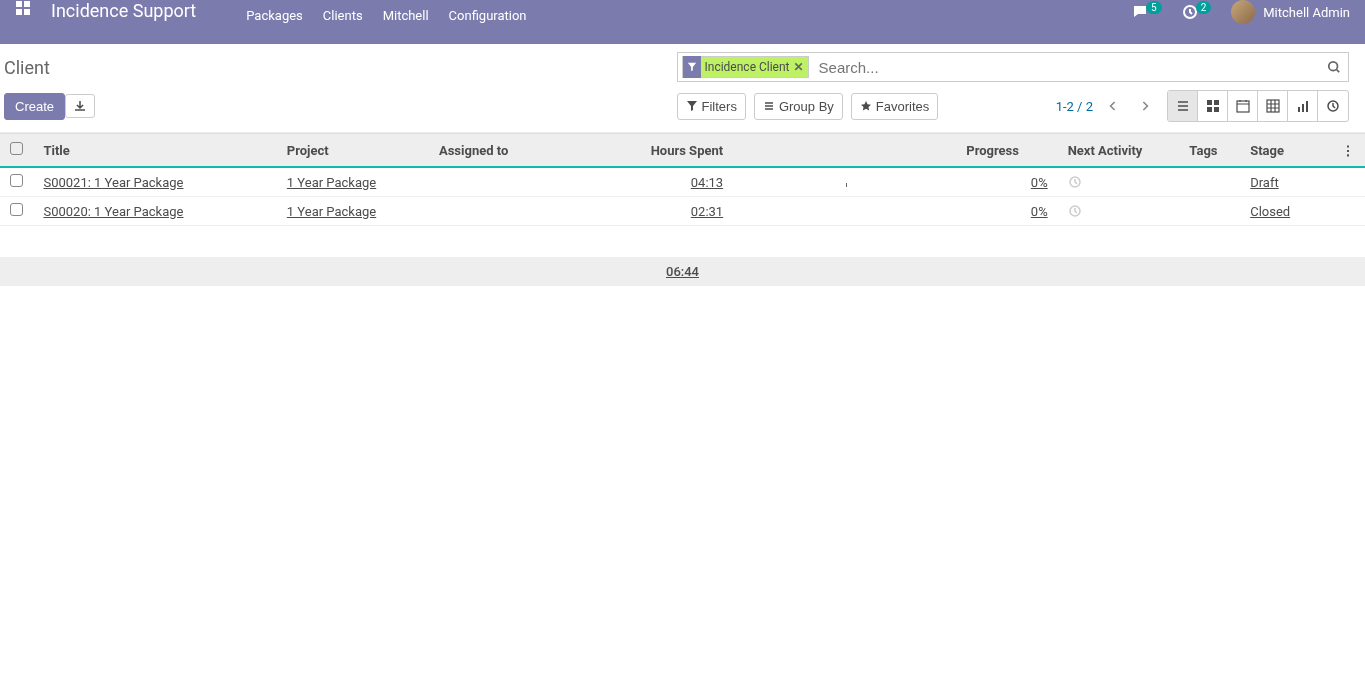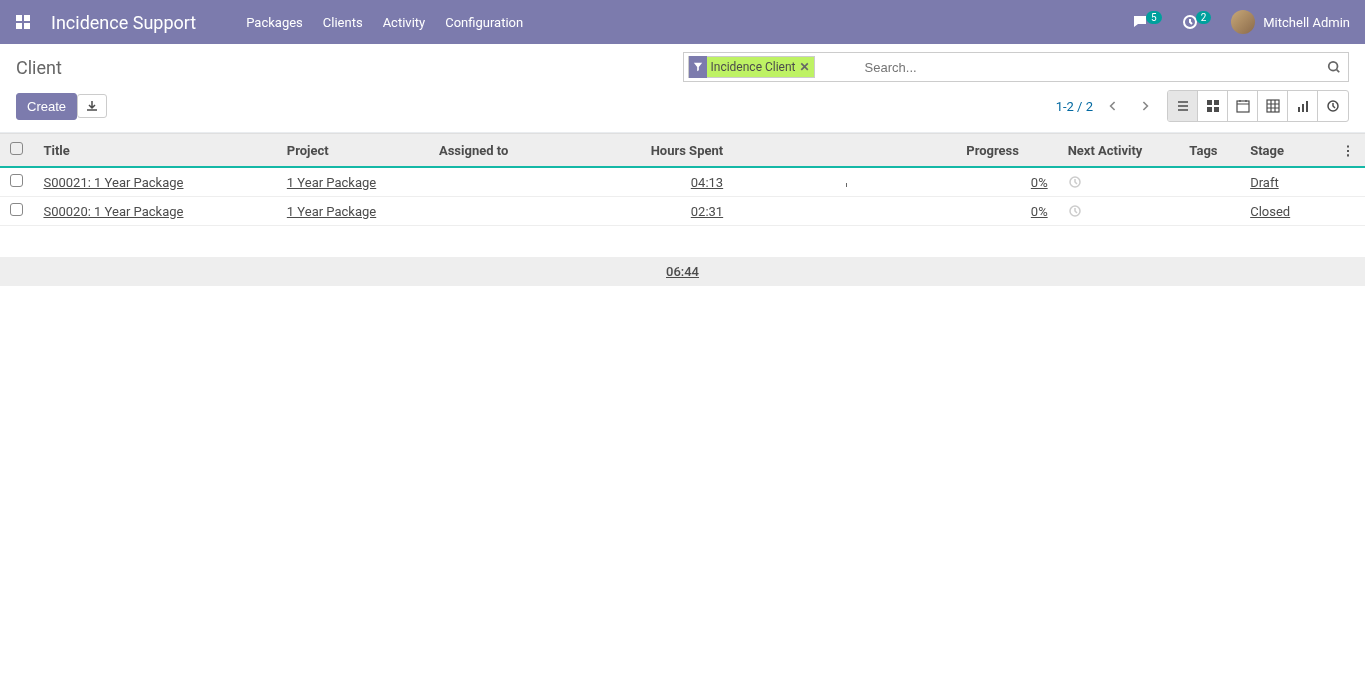--- a/index.html
+++ b/index.html
@@ -1,40 +1,40 @@
 <!DOCTYPE html>
 <html><head>
 <meta charset="utf-8">
 <style>
 * { box-sizing: border-box; margin: 0; padding: 0; }
 body { font-family: -apple-system, BlinkMacSystemFont, "Segoe UI", Roboto, Helvetica, Arial, sans-serif; font-size: 13px; color: #4c4c4c; background: #fff; }
 
 
-.navbar { background: #7c7bad; color: #fff; height: 44px; display: flex; align-items: center; padding: 0 15px; }
+.navbar { background: #7c7bad; color: #fff; height: 44px; display: flex; align-items: flex-start; padding: 0 15px; }
 .navbar .apps-icon { width: 16px; height: 16px; margin-right: 20px; cursor: pointer; }
 .navbar .brand { font-size: 18px; font-weight: 400; color: #fff; margin-right: 40px; cursor: pointer; }
 .navbar .nav-items { display: flex; gap: 0; }
 .navbar .nav-item { color: #fff; padding: 8px 10px; cursor: pointer; font-size: 13px; }
 .navbar .spacer { flex: 1; }
 .navbar .nav-right { display: flex; align-items: center; gap: 18px; }
 .navbar .badge-wrap { position: relative; display: inline-flex; align-items: center; cursor: pointer; }
 .navbar .badge-count { background: #00a09d; color: #fff; border-radius: 8px; font-size: 10px; padding: 1px 5px; position: relative; top: -5px; left: -2px; }
 .navbar .user { display: flex; align-items: center; gap: 8px; cursor: pointer; }
 .navbar .avatar { width: 24px; height: 24px; border-radius: 50%; background: linear-gradient(135deg,#c8a878,#8a6a4a); display: inline-block; }
 
 
-.control-panel { padding: 8px 16px 10px 16px; border-bottom: 1px solid #e9ecef; display: flex; flex-direction: column; gap: 8px; }
+.control-panel { padding: 8px 16px 10px 4px; border-bottom: 1px solid #e9ecef; display: flex; flex-direction: column; gap: 8px; }
 .cp-row { display: flex; align-items: center; }
 .cp-title { font-size: 18px; color: #666; font-weight: 400; flex: 0 0 50%; }
 
 .search-wrap { flex: 1; display: flex; align-items: center; border: 1px solid #ccc; height: 30px; }
 .search-chip { background: #bef264; border: 1px solid #ccc; margin: 4px; display: inline-flex; align-items: center; padding: 0 4px 0 0; height: 22px; font-size: 12px; }
 .search-chip .chip-icon { background: #7c7bad; color: #fff; display: inline-flex; align-items: center; justify-content: center; width: 18px; height: 22px; margin-right: 4px; }
 .search-chip .chip-x { margin-left: 4px; cursor: pointer; color: #666; font-weight: bold; }
-.search-input { flex: 1; border: none; outline: none; height: 100%; padding: 0 6px; font-size: 13px; margin-left: 40px; }
+.search-input { flex: 1; border: none; outline: none; height: 100%; padding: 0 6px; font-size: 15px; }
 .search-btn { width: 28px; display: flex; align-items: center; justify-content: center; cursor: pointer; color: #666; }
 
 .cp-row2-left { display: flex; align-items: center; flex: 0 0 50%; }
 .btn-primary { background: #7c7bad; color: #fff; border: 1px solid #7c7bad; padding: 5px 10px; border-radius: 3px; cursor: pointer; font-size: 13px; }
 .btn-outline { background: #fff; border: 1px solid #ccc; border-radius: 3px; padding: 5px 8px; cursor: pointer; display: inline-flex; align-items: center; gap: 4px; color: #4c4c4c; font-size: 13px; }
 .cp-row2-right { flex: 1; display: flex; align-items: center; gap: 10px; }
 .dropdown-group { display: flex; gap: 8px; }
 .pager { margin-left: auto; display: flex; align-items: center; gap: 8px; color: #0369a1; font-size: 13px; }
 .pager-arrow { width: 24px; height: 24px; display: inline-flex; align-items: center; justify-content: center; cursor: pointer; color: #888; font-size: 14px; }
 .view-switcher { display: flex; border: 1px solid #ccc; border-radius: 3px; overflow: hidden; }
@@ -78,21 +78,21 @@
         <rect x="1" y="1" width="6" height="6"></rect>
         <rect x="9" y="1" width="6" height="6"></rect>
         <rect x="1" y="9" width="6" height="6"></rect>
         <rect x="9" y="9" width="6" height="6"></rect>
       </svg>
   </span>
   <span class="brand">Incidence Support</span>
   <div class="nav-items">
     <span class="nav-item">Packages</span>
     <span class="nav-item">Clients</span>
-    <span class="nav-item">Activity</span>
+    <span class="nav-item">Mitchell</span>
     <span class="nav-item">Configuration</span>
   </div>
   <div class="spacer"></div>
   <div class="nav-right">
     <span class="badge-wrap">
       <svg viewBox="0 0 16 16" width="16" height="16" fill="#fff">
           <path d="M2 2h12v8H6l-4 3V2z"></path>
         </svg>
       <span class="badge-count">5</span>
     </span>
@@ -135,20 +135,40 @@
   <div class="cp-row">
     <div class="cp-row2-left">
       <button class="btn-primary">Create</button>
       <button class="btn-outline">
         <svg class="icon-sm" viewBox="0 0 12 12" fill="#4c4c4c">
             <path d="M6 1v6M3 5l3 3 3-3M1 10h10" stroke="#4c4c4c" stroke-width="1.5" fill="none"></path>
           </svg>
       </button>
     </div>
     <div class="cp-row2-right">
+      <div class="dropdown-group">
+        <button class="btn-outline">
+          <svg class="icon-sm" viewBox="0 0 12 12" fill="#4c4c4c">
+              <path d="M1 1h10L7 6v4l-2 1V6L1 1z"></path>
+            </svg>
+          <span>Filters</span>
+        </button>
+        <button class="btn-outline">
+          <svg class="icon-sm" viewBox="0 0 12 12" stroke="#4c4c4c" stroke-width="1.5">
+              <path d="M2 3h8M2 6h8M2 9h8"></path>
+            </svg>
+          <span>Group By</span>
+        </button>
+        <button class="btn-outline">
+          <svg class="icon-sm" viewBox="0 0 12 12" fill="#4c4c4c">
+              <path d="M6 1l1.5 3.2L11 4.7 8.5 7l.6 3.5L6 8.8 2.9 10.5 3.5 7 1 4.7l3.5-.5L6 1z"></path>
+            </svg>
+          <span>Favorites</span>
+        </button>
+      </div>
       <div class="pager">
         <span>1-2 / 2</span>
         <span class="pager-arrow">
           <svg viewBox="0 0 10 12" width="8" height="12" fill="none" stroke="#888" stroke-width="2">
               <path d="M7 1L2 6l5 5"></path>
             </svg>
         </span>
         <span class="pager-arrow">
           <svg viewBox="0 0 10 12" width="8" height="12" fill="none" stroke="#888" stroke-width="2">
               <path d="M3 1l5 5-5 5"></path>

